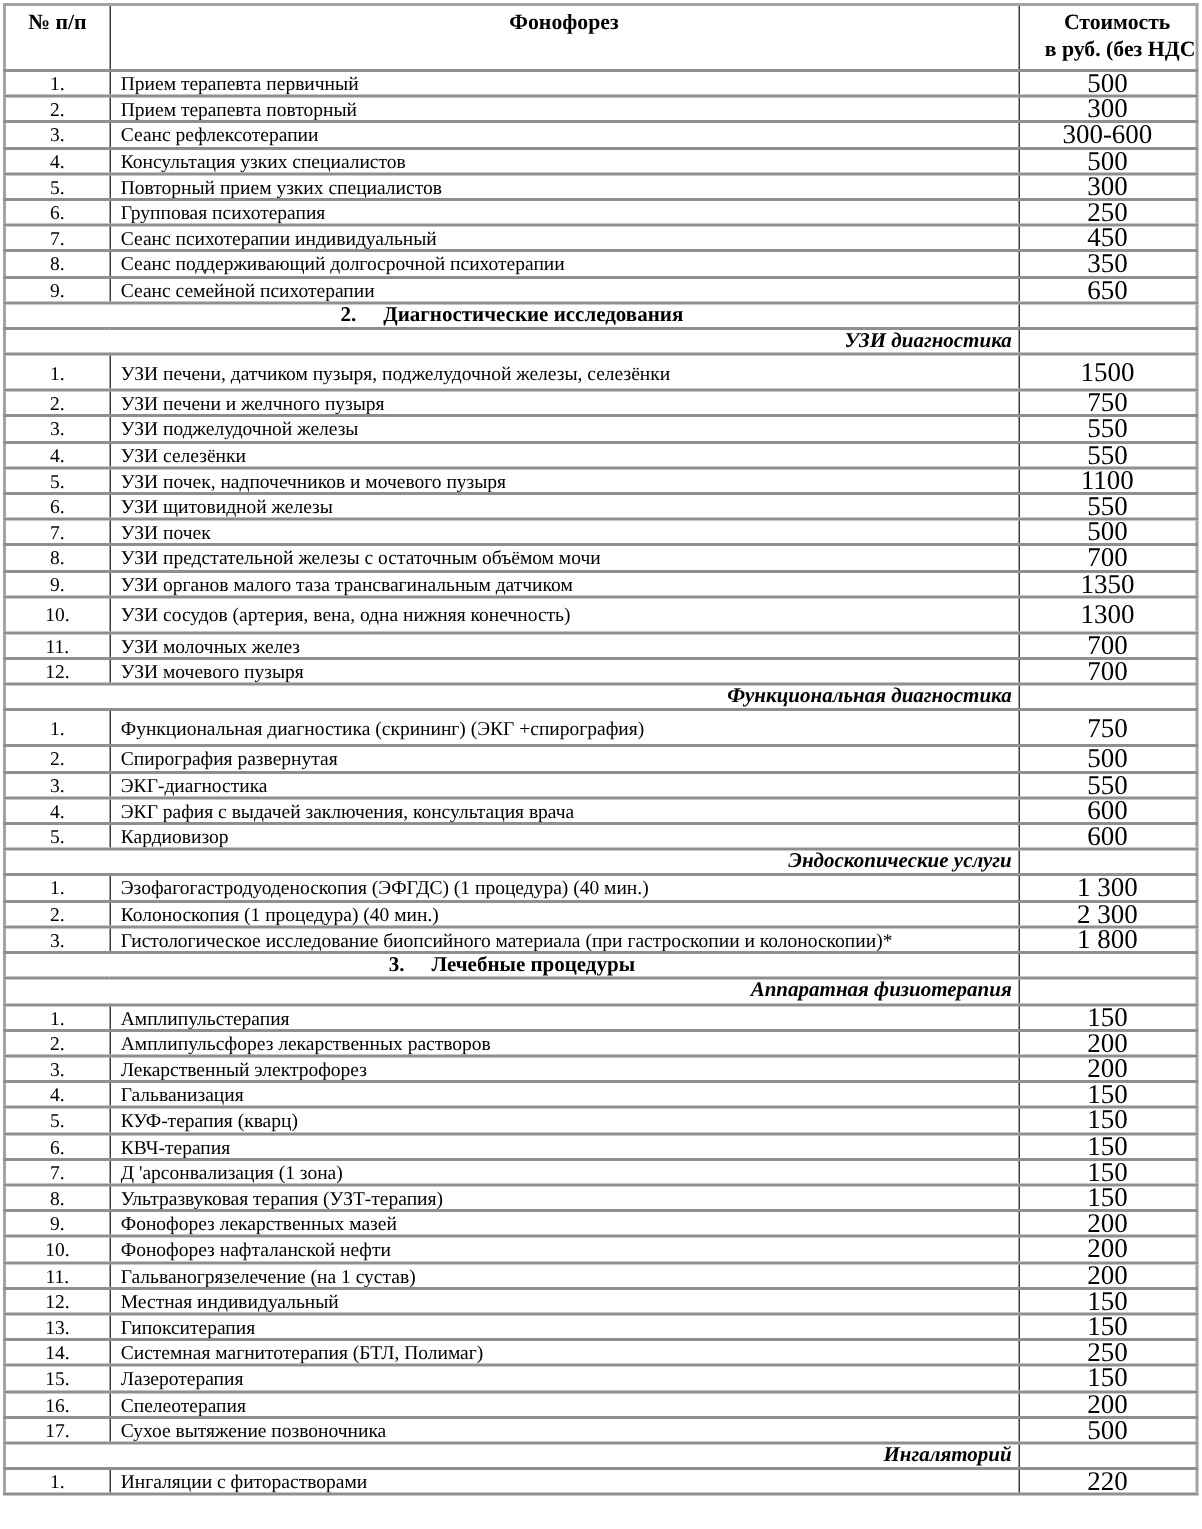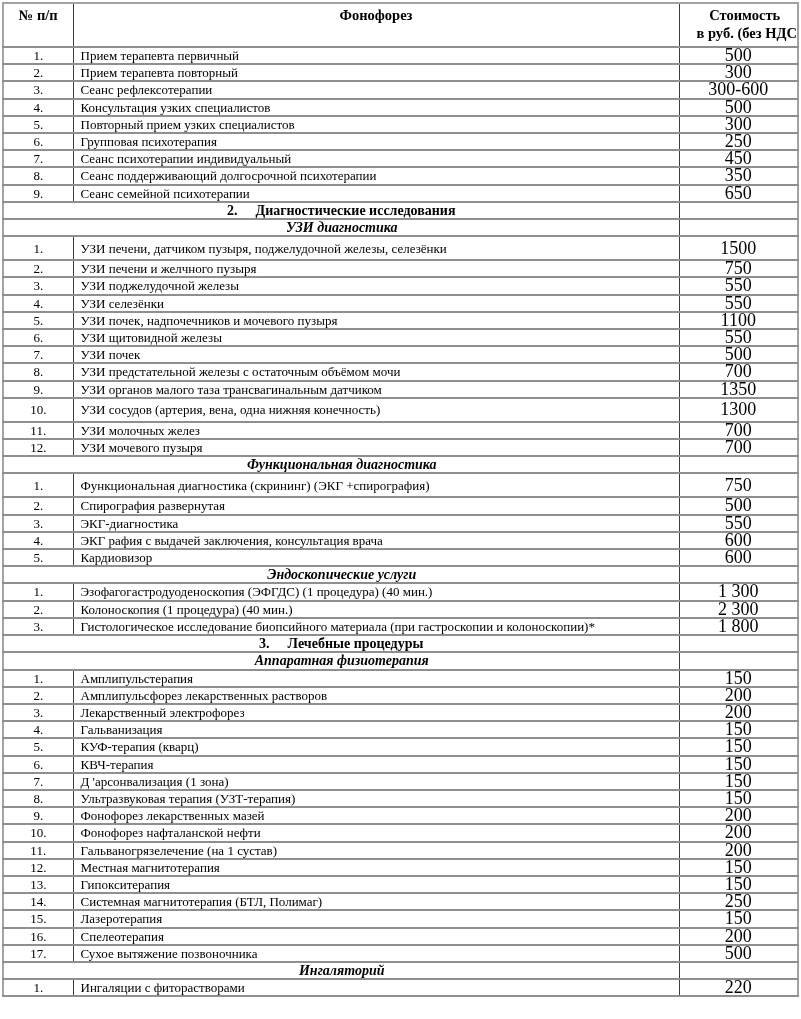--- a/index.html
+++ b/index.html
@@ -56,21 +56,21 @@
   tr.section-row td.sec {
     text-align: center;
     font-weight: bold;
     font-size: 14px;
   }
   tr.section-row .sec-num { margin-right: 18px; }
   tr.subsection-row td.subsec {
     font-weight: bold;
     font-style: italic;
     font-size: 14px;
-    text-align: center;
+    text-align: right;
     padding-left: 5px;
   }
   tr.tall td { height: 22px; }
 </style>
 </head>
 <body>
 
 <table class="price-table">
   <colgroup>
     <col class="c-num">
@@ -307,21 +307,21 @@
         <td class="proc">Фонофорез нафталанской нефти</td>
         <td class="price">200</td>
       </tr>
       <tr class="item-row">
         <td class="num">11.</td>
         <td class="proc">Гальваногрязелечение (на 1 сустав)</td>
         <td class="price">200</td>
       </tr>
       <tr class="item-row">
         <td class="num">12.</td>
-        <td class="proc">Местная  магнитотерапия</td>
+        <td class="proc">Местная  индивидуальный</td>
         <td class="price">150</td>
       </tr>
       <tr class="item-row">
         <td class="num">13.</td>
         <td class="proc">Гипокситерапия</td>
         <td class="price">150</td>
       </tr>
       <tr class="item-row">
         <td class="num">14.</td>
         <td class="proc">Системная магнитотерапия (БТЛ, Полимаг)</td>

